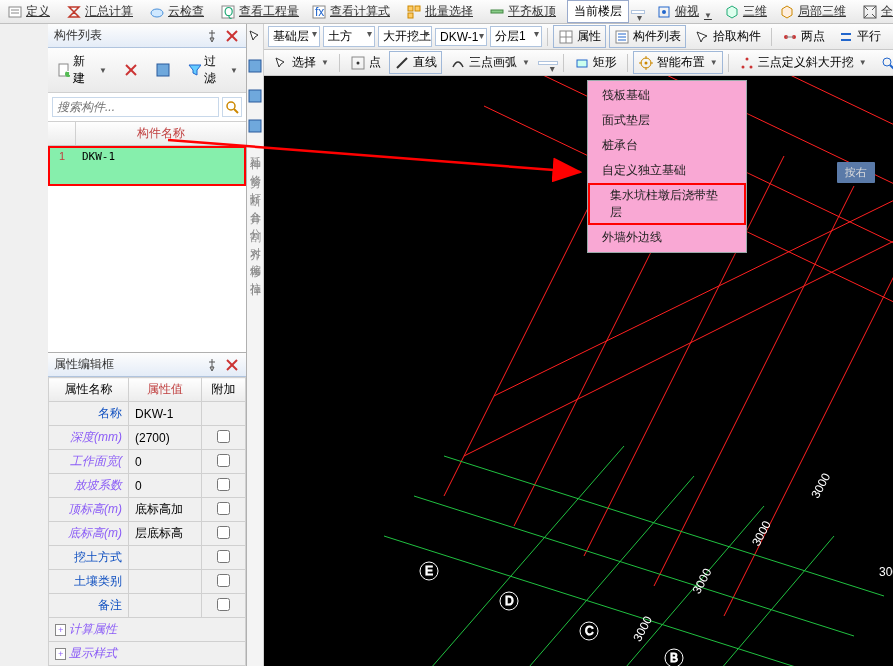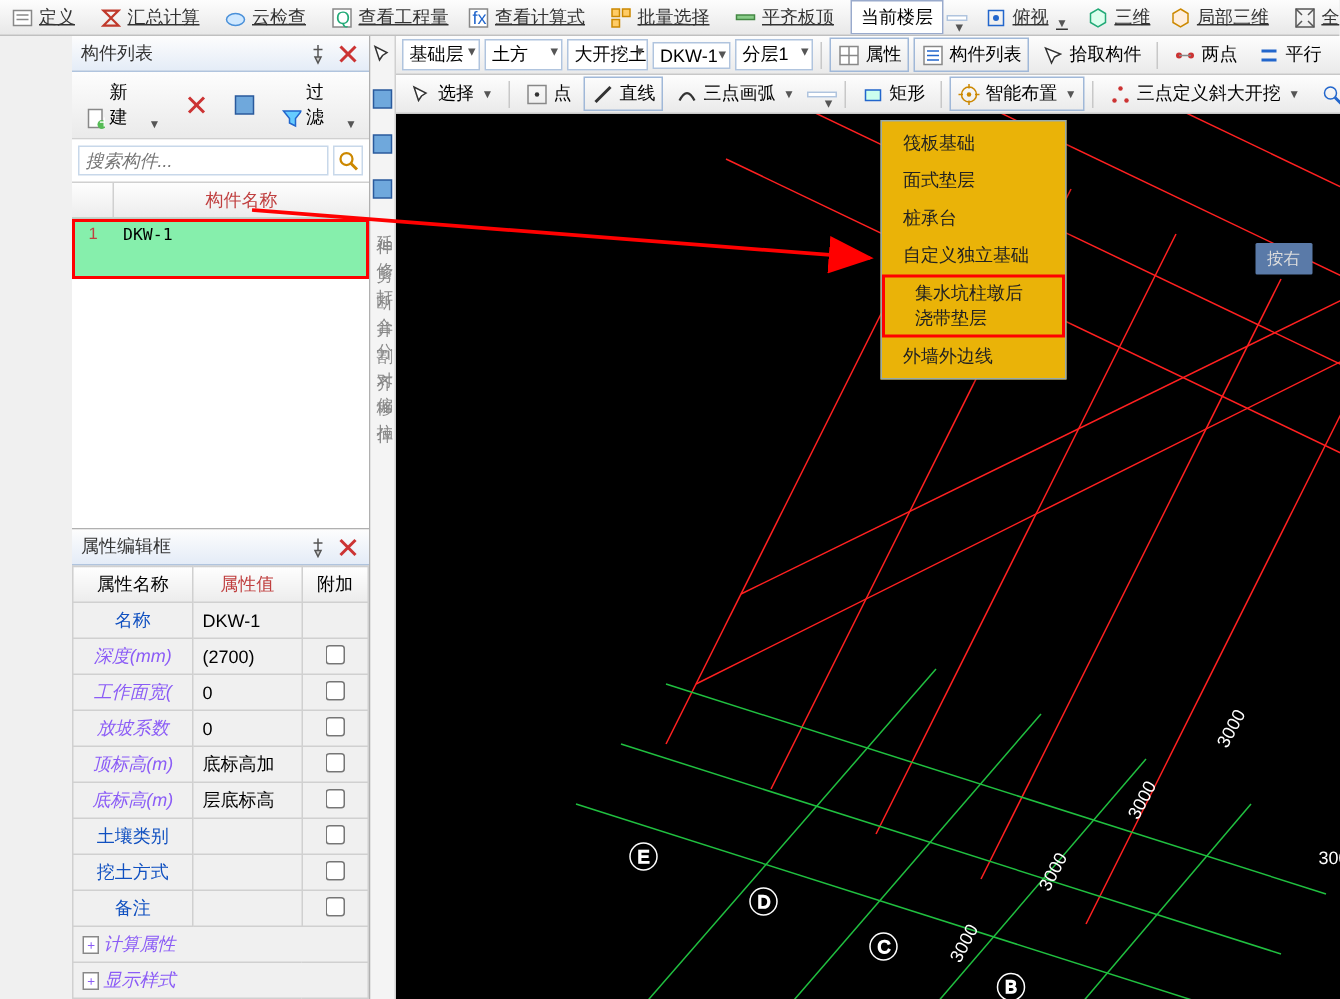--- a/index.html
+++ b/index.html
@@ -29,21 +29,21 @@
     background:linear-gradient(#fdfdfd,#e4ecf7); border-bottom:1px solid #b0c4de;
     padding:3px 6px; display:flex; justify-content:space-between; align-items:center;
     font-size:12px; color:#333;
   }
   .panel-title .pins { display:flex; gap:4px;}
   .panel-toolbar {
     background:linear-gradient(#fdfdfd,#eaeaea); border-bottom:1px solid #d0d0d0;
     padding:3px 4px; display:flex; align-items:center; gap:4px;
   }
   .panel-toolbar .btn {
-    display:flex; align-items:flex-end; gap:3px; padding:1px 3px; cursor:pointer;
+    display:flex; align-items:center; gap:3px; padding:1px 3px; cursor:pointer;
     border:1px solid transparent;
   }
   .dd::after{content:"▼"; font-size:8px; color:#555; margin-left:2px;}
   .search-row { padding:4px; display:flex; gap:3px; background:#fff; border-bottom:1px solid #d0d0d0;}
   .search-row input {
     flex:1; border:1px solid #c8d8ea; padding:2px 4px; font-style:italic; color:#999;
   }
   .search-row .go {
     width:20px; border:1px solid #c8d8ea; background:#fff; display:flex;
     align-items:center; justify-content:center; cursor:pointer;
@@ -62,21 +62,21 @@
   .blank-list{height:260px; background:#fff;}
 
   
   .prop-panel { border-top:1px solid #b0b0b0;}
   .prop-grid { width:100%; border-collapse:collapse;}
   .prop-grid th, .prop-grid td {
     border:1px solid #d0d0d0; padding:3px 6px; font-size:12px;
   }
   .prop-grid th{ background:linear-gradient(#fefefe,#ececec); font-weight:normal;}
   .prop-grid th.val-col{ color:#c04040;}
-  .prop-grid td.name{ color:#1050c0; text-align:center;}
+  .prop-grid td.name{ color:#1050c0; text-align:right;}
   .prop-grid td.name.black{color:#8b5cf6;font-style:italic;}
   .prop-grid td.chk{ text-align:center;}
   .prop-grid td.chk input{ }
   .expander{ width:14px; display:inline-block;}
   .expander::before{content:"+"; border:1px solid #888; font-size:9px; padding:0 2px; margin-right:4px; background:#fff;}
   .center-strip .cico{width:16px;height:16px; margin-bottom:6px;}
   .center-strip .clabel{font-size:11px; color:#888; writing-mode:vertical-rl; letter-spacing:2px;}
 
   
   .rt-toolbar {
@@ -95,21 +95,21 @@
   .rt-sep{width:1px; height:18px; background:#c8c8c8; margin:0 2px;}
 
   
   .canvas {
     flex:1; background:#000; position:relative; overflow:hidden;
   }
   .canvas svg{position:absolute; top:0; left:0;}
 
   
   .dropdown {
-    position:absolute; top:80px; left:587px; width:124px; background:#eab308;
+    position:absolute; top:80px; left:587px; width:160px; background:#f9a8d4;
     border:1px solid #9aa; box-shadow:2px 2px 4px rgba(0,0,0,.25); z-index:50;
     padding:2px 0;
   }
   .dropdown .mi{
     padding:4px 14px; cursor:pointer; color:#222;
   }
   .dropdown .mi.hl{border:2px solid red; padding:2px 20px;}
 
   
   .arrow-svg{position:absolute; top:0; left:0; width:893px; height:666px; pointer-events:none; z-index:60;}
@@ -439,26 +439,26 @@
               <td class="name black">顶标高(m)</td>
               <td>底标高加</td>
               <td class="chk"><input type="checkbox" style=""></td>
             </tr>
             <tr>
               <td class="name black">底标高(m)</td>
               <td>层底标高</td>
               <td class="chk"><input type="checkbox" style=""></td>
             </tr>
             <tr>
+              <td class="name ">挖土方式</td>
+              <td></td>
+              <td class="chk"><input type="checkbox" style=""></td>
+            </tr>
+            <tr>
               <td class="name ">土壤类别</td>
-              <td></td>
-              <td class="chk"><input type="checkbox" style=""></td>
-            </tr>
-            <tr>
-              <td class="name ">挖土方式</td>
               <td></td>
               <td class="chk"><input type="checkbox" style=""></td>
             </tr>
             <tr>
               <td class="name ">备注</td>
               <td></td>
               <td class="chk"><input type="checkbox" style=""></td>
             </tr>
           </tbody>
         <tbody id="exp-rows">

